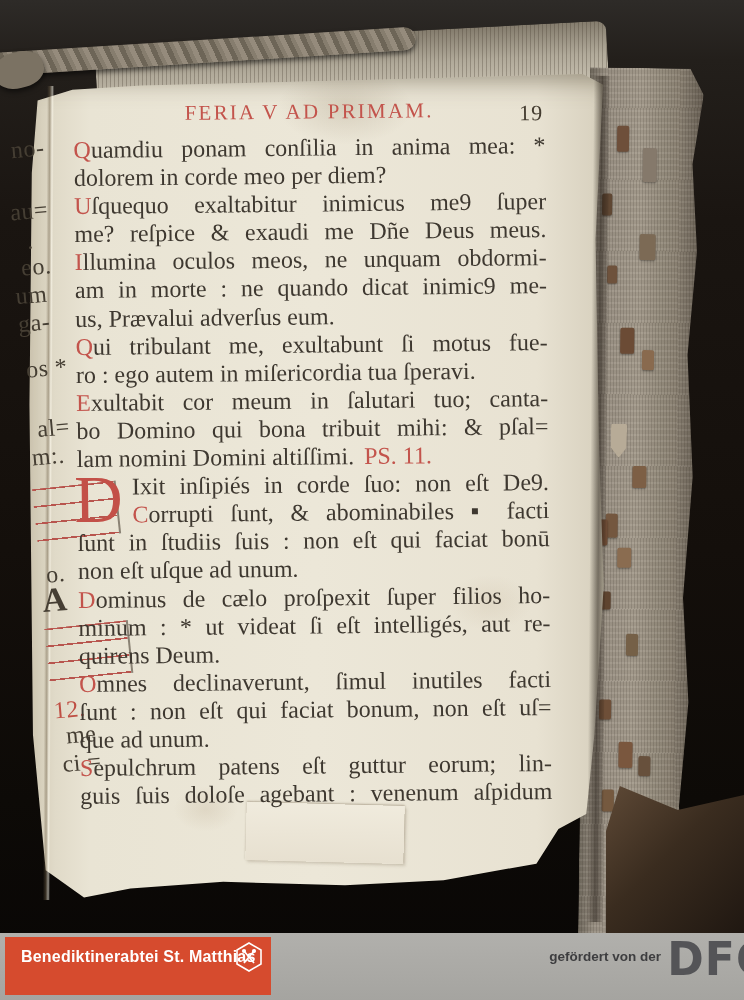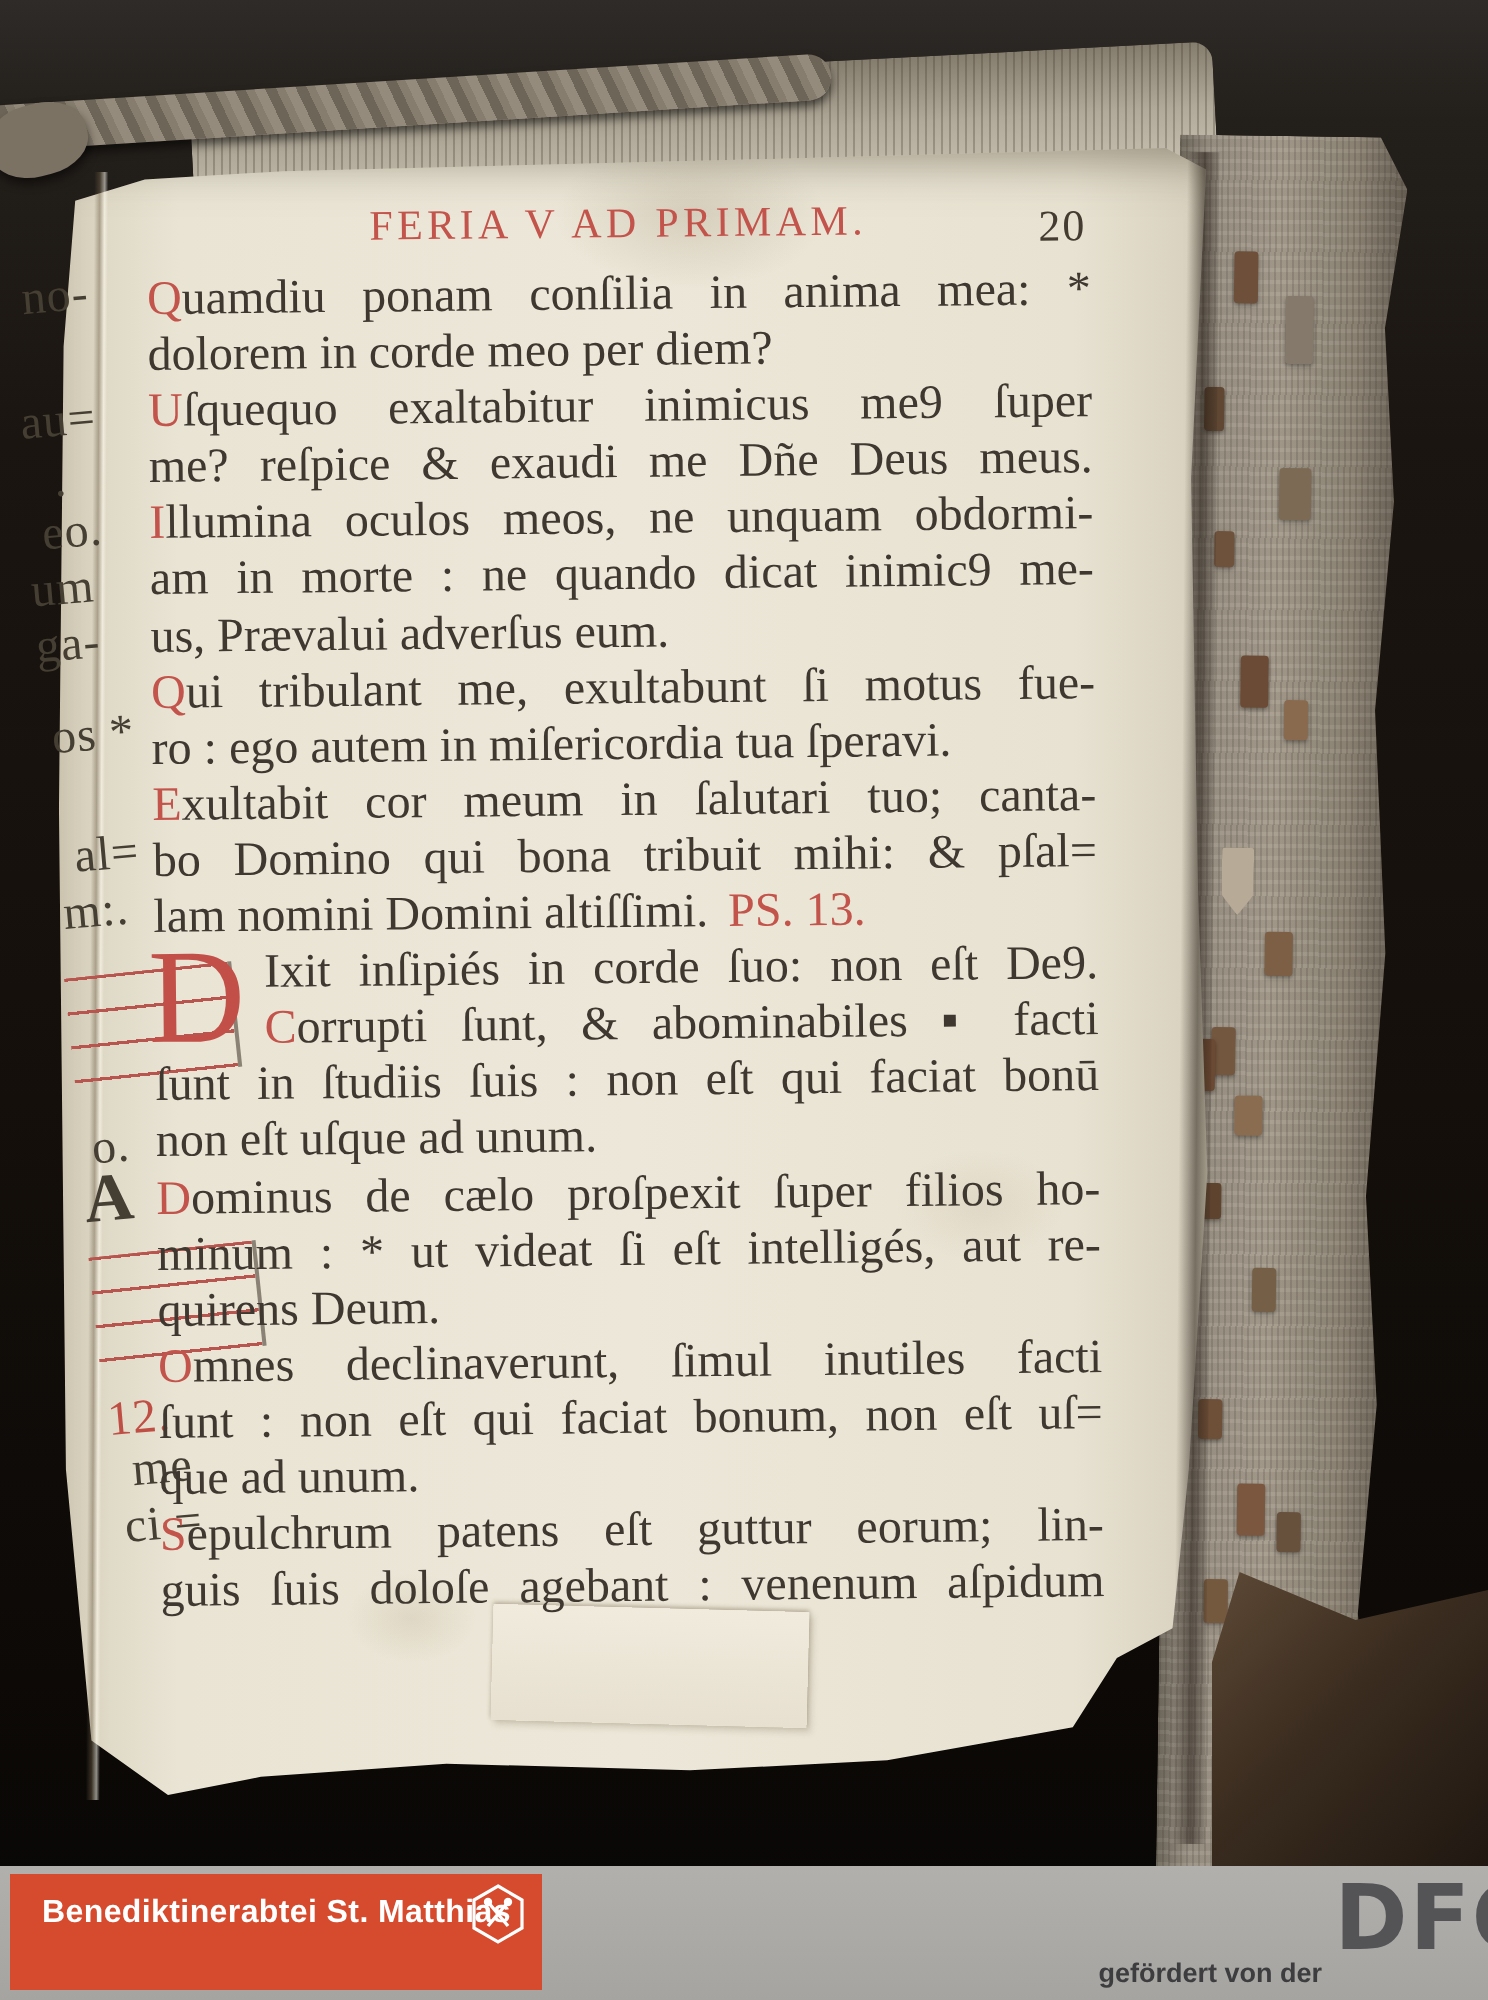--- a/index.html
+++ b/index.html
@@ -103,21 +103,21 @@
   }
   .credit{
     position:absolute;left:5px;top:4px;width:266px;height:58px;box-sizing:border-box;
     background:#d64b2e;color:#fff;padding:11px 0 0 16px;
   }
   .credit-title{font-size:16px;font-weight:bold;letter-spacing:.2px;}
   .credit-sub{font-size:14px;margin-top:3px;}
   .crest{position:absolute;right:8px;top:5px;}
   .funding{
     position:absolute;right:118px;top:16px;text-align:right;
-    font-size:13.5px;line-height:15.5px;color:#3d3d3f;font-weight:bold;margin-top:30px;
+    font-size:13.5px;line-height:15.5px;color:#3d3d3f;font-weight:bold;
   }
   .dfg{
     position:absolute;right:6px;top:1px;
     font-family:"DejaVu Sans",sans-serif;font-weight:bold;font-size:44px;
     color:#545457;transform:scaleY(1.03);letter-spacing:1px;
   }
 </style>
 </head>
 <body>
 
@@ -171,21 +171,21 @@
     <div class="frag big" style="left:0px;top:466px;">A</div>
     <div class="staff" style="left:0;top:512px;"></div>
     <div class="frag red" style="left:2px;top:582px;">12.</div>
     <div class="frag" style="left:12px;top:608px;">me</div>
     <div class="frag" style="left:6px;top:636px;">ci =</div>
   </div>
 
   <div class="text-block">
     <div class="heading">
       <span>FERIA V AD PRIMAM.</span>
-      <span class="page-num">20</span>
+      <span class="page-num">19</span>
     </div>
 
     <div class="para">
       <div class="line"><span class="init">Q</span><span>uamdiu ponam conſilia in anima mea: *</span></div>
       <div class="line short">dolorem in corde meo per diem?</div>
     </div>
 
     <div class="para">
       <div class="line"><span class="init">U</span><span>ſquequo exaltabitur inimicus me9 ſuper</span></div>
       <div class="line">me? reſpice &amp; exaudi me Dñe Deus meus.</div>
@@ -198,21 +198,21 @@
     </div>
 
     <div class="para">
       <div class="line"><span class="init">Q</span><span>ui tribulant me, exultabunt ſi motus fue-</span></div>
       <div class="line short">ro : ego autem in miſericordia tua ſperavi.</div>
     </div>
 
     <div class="para">
       <div class="line"><span class="init">E</span><span>xultabit cor meum in ſalutari tuo; canta-</span></div>
       <div class="line">bo Domino qui bona tribuit mihi: &amp; pſal=</div>
-      <div class="line short"><span>lam nomini Domini altiſſimi.</span><span class="ps">PS. 13.</span></div>
+      <div class="line short"><span>lam nomini Domini altiſſimi.</span><span class="ps">PS. 11.</span></div>
     </div>
 
     <div class="para dc">
       <span class="dropcap">D</span>
       <div class="line pad">Ixit inſipiés in corde ſuo: non eſt De9.</div>
       <div class="line pad"><span class="init">C</span><span>orrupti ſunt, &amp; abominabiles ▪ facti</span></div>
       <div class="line">ſunt in ſtudiis ſuis : non eſt qui faciat bonū</div>
       <div class="line short">non eſt uſque ad unum.</div>
     </div>
 

